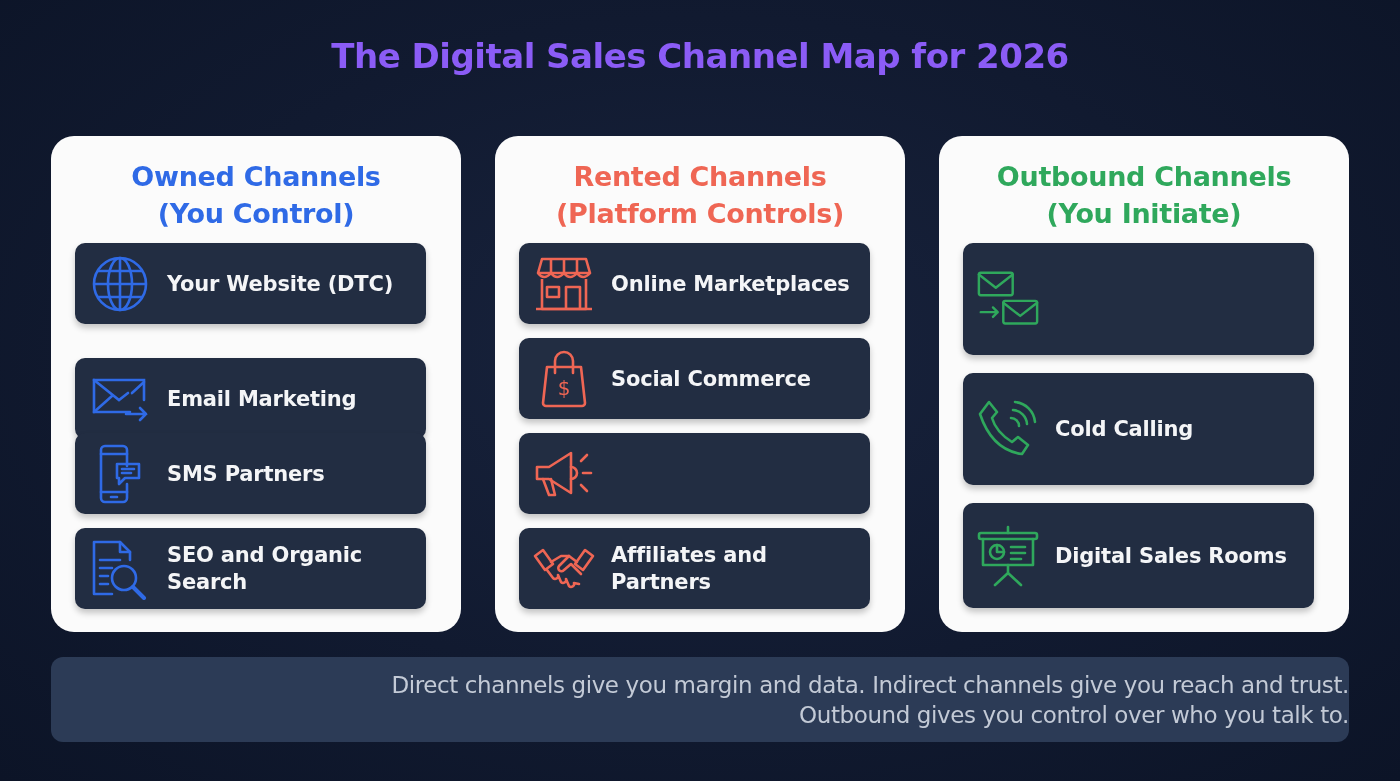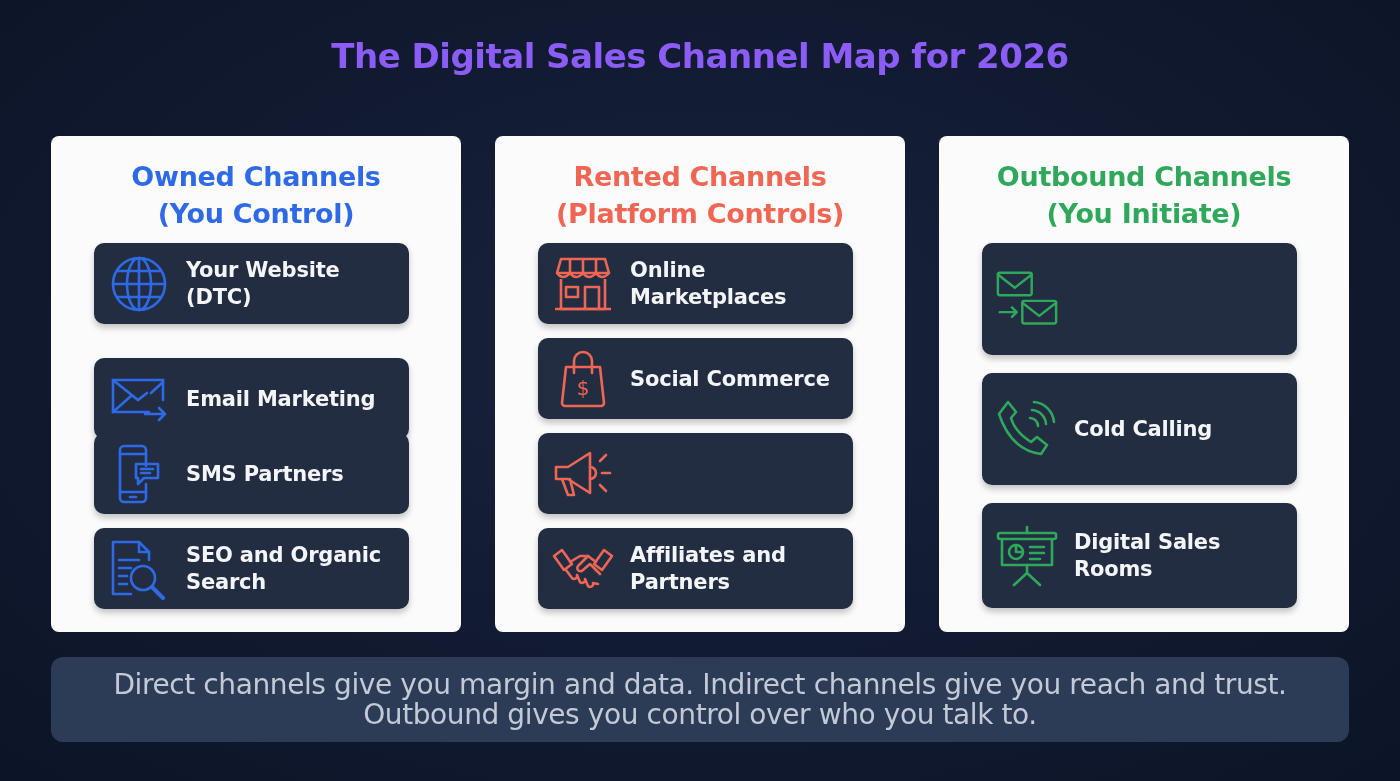--- a/index.html
+++ b/index.html
@@ -9,46 +9,46 @@
     font-family: "DejaVu Sans", sans-serif;
     position: relative;
   }
   .title {
     position: absolute; left: 0; top: 36px; width: 1400px;
     text-align: center; color: #8b5cf6;
     font-weight: bold; font-size: 34px; letter-spacing: -0.5px;
   }
   .col {
     position: absolute; top: 136px; width: 410px; height: 496px;
-    background: #fbfbfb; border-radius: 8px;
+    background: #fbfbfb; border-radius: 23px;
   }
   .col-head {
     position: absolute; left: 0; top: 22px; width: 100%;
     text-align: center; font-weight: bold; font-size: 27px; line-height: 37px;
     letter-spacing: -0.3px;
   }
   .item {
-    position: absolute; left: 43px; width: 315px;
+    position: absolute; left: 24px; width: 351px;
     background: #222d42; border-radius: 10px;
     box-shadow: 0 4px 6px rgba(0,0,0,0.22);
     display: flex; align-items: center;
   }
   .item .ico {
     position: absolute; left: 14px; top: 50%; transform: translateY(-50%);
     width: 62px; height: 62px; display: flex; align-items: center; justify-content: center;
   }
   .item .lbl {
     position: absolute; left: 92px; right: 10px; top: 50%; transform: translateY(-50%);
     color: #f4f5f7; font-weight: bold; font-size: 21px; line-height: 27px;
     letter-spacing: -0.2px; white-space: pre-line;
   }
   .footer {
     position: absolute; left: 51px; top: 657px; width: 1298px; height: 85px;
     background: #2c3b56; border-radius: 12px;
-    text-align: center; color: #c3cad6; font-size: 28px; line-height: 30px;
+    text-align: right; color: #c3cad6; font-size: 23px; line-height: 30px;
     padding-top: 13px; letter-spacing: -0.4px;
   }
   .footer span { display: block; }
 </style>
 </head>
 <body>
 
 <div class="title">The Digital Sales Channel Map for 2026</div>
 
 <div class="col" style="left:51px;">

